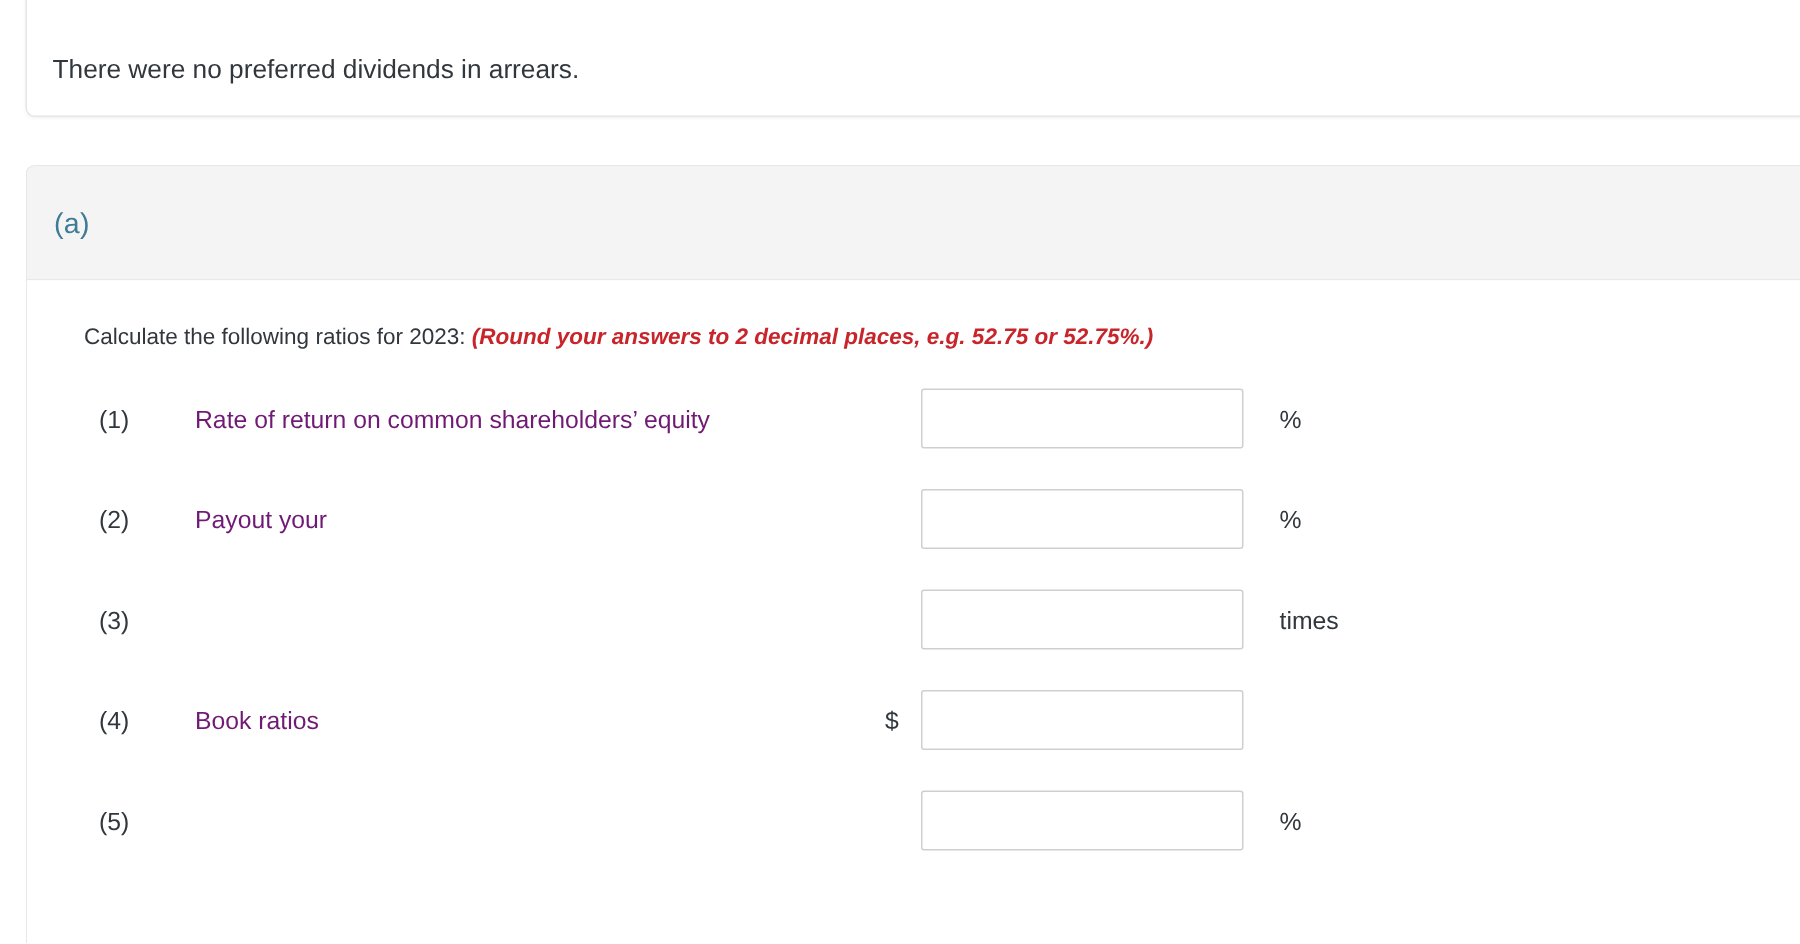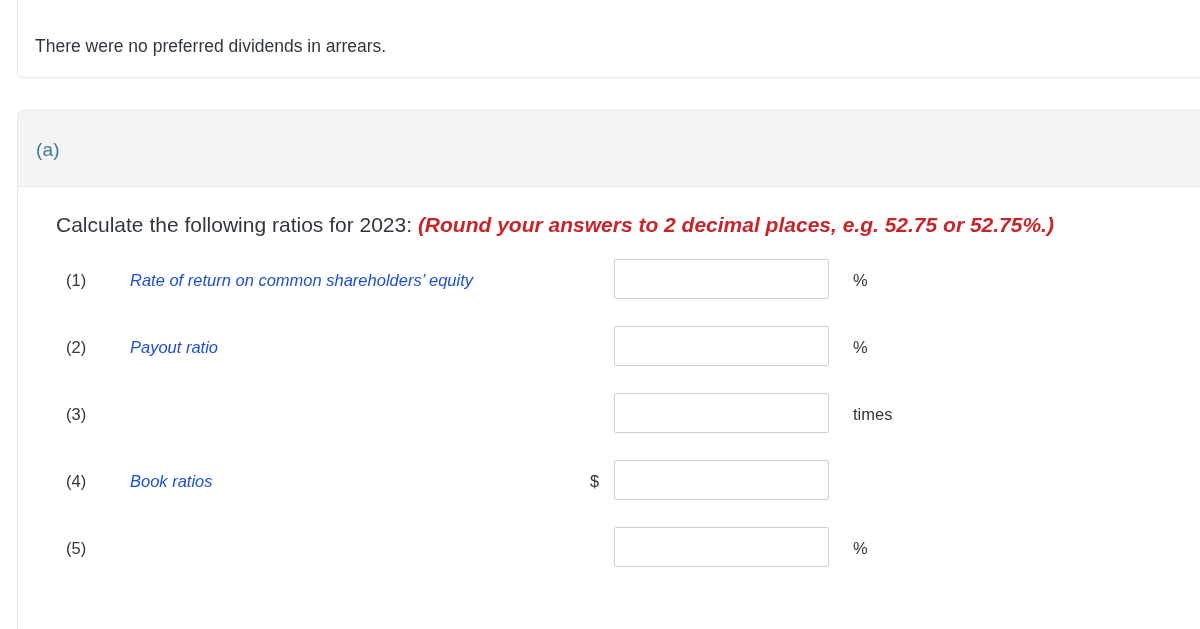--- a/index.html
+++ b/index.html
@@ -81,21 +81,21 @@
     width: 100%;
     bottom: 0;
     background: #ffffff;
   }
 
   
   .instruction {
     position: absolute;
     left: 38px;
     top: 26px;
-    font-size: 21px;
+    font-size: 15px;
     line-height: 24px;
     color: #31373d;
     white-space: nowrap;
   }
   .instruction .emph {
     color: #c8252b;
     font-weight: bold;
     font-style: italic;
   }
 
@@ -117,23 +117,22 @@
     font-size: 16.5px;
     line-height: 24px;
     color: #31373d;
   }
   .row-label {
     position: absolute;
     left: 112px;
     top: 5px;
     font-size: 16.5px;
     line-height: 24px;
-    color: #1d4ed8;
-    white-space: nowrap;
-    font-style: italic;
+    color: #701a75;
+    white-space: nowrap;
   }
   .row-prefix {
     position: absolute;
     left: 572px;
     top: 5px;
     font-size: 16.5px;
     line-height: 24px;
     color: #31373d;
   }
   .answer-input {
@@ -184,21 +183,21 @@
 
       <div class="rows" id="rows-container">
           <div class="ratio-row">
             <span class="row-num">(1)</span>
             <span class="row-label">Rate of return on common shareholders’ equity</span>
             <input type="text" class="answer-input" placeholder="" style="">
             <span class="row-unit">%</span>
           </div>
           <div class="ratio-row">
             <span class="row-num">(2)</span>
-            <span class="row-label">Payout ratio</span>
+            <span class="row-label">Payout your</span>
             <input type="text" class="answer-input" placeholder="" style="">
             <span class="row-unit">%</span>
           </div>
           <div class="ratio-row">
             <span class="row-num">(3)</span>
             <input type="text" class="answer-input" placeholder="" style="">
             <span class="row-unit">times</span>
           </div>
           <div class="ratio-row">
             <span class="row-num">(4)</span>

